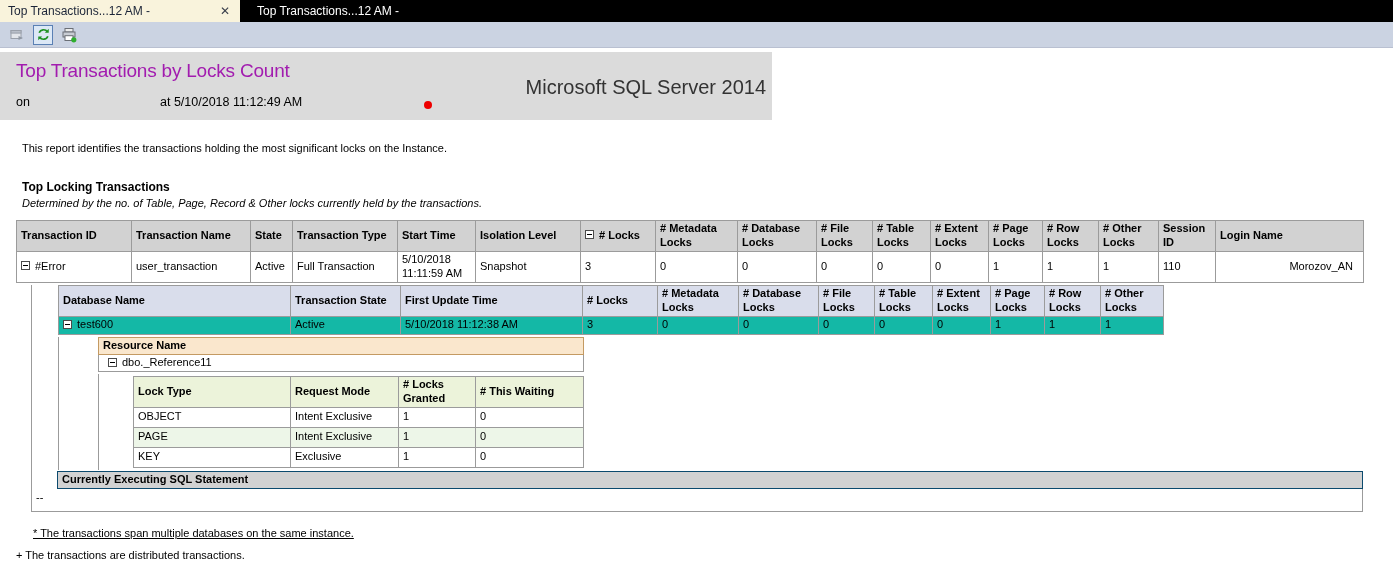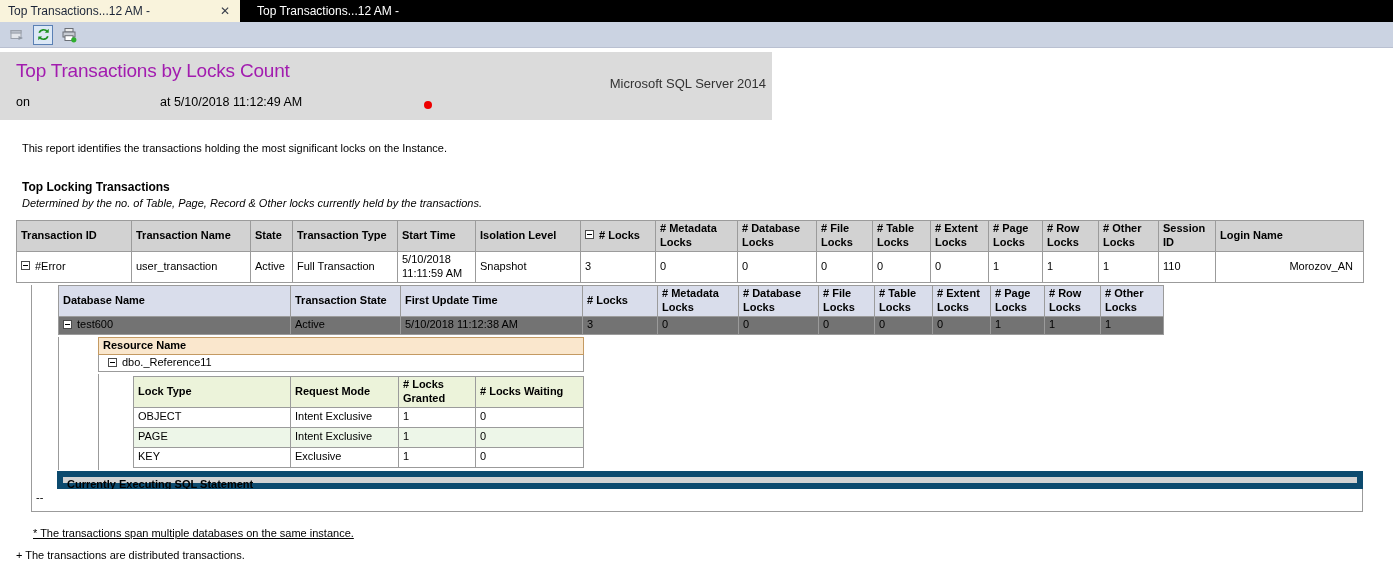--- a/index.html
+++ b/index.html
@@ -26,40 +26,40 @@
     border-bottom:1px solid #B9C0D1; display:flex; align-items:center; padding:0 0 0 7px; gap:6px;
   }
   .tbtn { width:20px; height:20px; display:flex; align-items:center; justify-content:center; border:1px solid transparent; }
   .tbtn.selected { border:1px solid #5A80B4; background:#DCE8F6; }
   
   .band { position:absolute; left:0; top:52px; width:772px; height:68px; background:#DBDBDB; }
   .band-title { position:absolute; left:16px; top:8px; font-size:19px; letter-spacing:-0.2px; color:#a21caf; white-space:nowrap; }
   .band-on { position:absolute; left:16px; top:43px; font-size:12.5px; }
   .band-at { position:absolute; left:160px; top:43px; font-size:12.5px; }
   .red-dot { position:absolute; left:424px; top:49px; width:8px; height:8px; border-radius:50%; background:#EE0000; }
-  .band-product { position:absolute; right:6px; top:24px; font-size:13px; color:#333; white-space:nowrap; }
+  .band-product { position:absolute; right:6px; top:24px; font-size:20px; color:#333; white-space:nowrap; }
   
   .desc { position:absolute; left:22px; top:142px; font-size:11px; }
   .sect-title { position:absolute; left:22px; top:180px; font-size:12px; font-weight:bold; }
   .sect-sub { position:absolute; left:22px; top:197px; font-size:11px;font-style:italic; }
   .footnote1 { position:absolute; left:33px; top:527px; font-size:11px;text-decoration:underline; }
   .footnote2 { position:absolute; left:16px; top:549px; font-size:11px; }
   
   table.grid { border-collapse:collapse; table-layout:fixed; position:absolute; }
   table.grid th, table.grid td {
     border:1px solid #9B9B9B; padding:1px 4px; font-size:11px; text-align:left;
     vertical-align:middle; overflow:hidden; line-height:1.25;
   }
   table.grid th { font-weight:bold; }
   #t1 { left:16px; top:220px; width:1347px; }
   #t1 th { background:#D2D2D2; height:30px; }
   #t1 td { height:31px; background:#fff; }
   #t2 { left:58px; top:285px; width:1105px; }
   #t2 th { background:#D9DDEB; height:30px; }
-  #t2 td { height:18px; background:#737373; }
+  #t2 td { height:18px; background:#14b8a6; }
   #t3 { left:98px; top:337px; width:485px; }
   #t3 th { background:#FAE7CD; border-color:#C49A62; height:17px; }
   #t3 td { height:16px; background:#fff; border-color:#9B9B9B; padding-left:9px; }
   #t4 { left:133px; top:376px; width:450px; }
   #t4 th { background:#ECF3DA; height:26px; }
   #t4 td { height:20px; background:#fff; }
   #t4 tr.alt td { background:#EDF6E8; }
   .tr-right { text-align:right !important; padding-right:10px !important; }
   
   .minus {
@@ -68,21 +68,21 @@
   }
   .minus::before { content:""; position:absolute; left:1px; top:3px; width:5px; height:1px; background:#000; }
   
   .rail { position:absolute; width:1px; background:#9B9B9B; }
   #rail1 { left:31px; top:285px; height:227px; }
   #rail2 { left:58px; top:337px; height:133px; }
   #rail3 { left:98px; top:374px; height:96px; }
   
   .sql-header {
     position:absolute; left:57px; top:471px; width:1306px; height:18px; background:#D2D2D2;
-    border:6px solid #0c4a6e; font-weight:bold; font-size:11px; padding:1px 0 0 4px;
+    border:1px solid #0c4a6e; font-weight:bold; font-size:11px; padding:1px 0 0 4px;
   }
   .sql-row {
     position:absolute; left:31px; top:489px; width:1332px; height:23px; background:#fff;
     border-left:1px solid #9B9B9B; border-right:1px solid #9B9B9B; border-bottom:1px solid #9B9B9B;
     font-size:11px; padding:2px 0 0 4px;
   }
 </style>
 </head>
 <body>
 
@@ -264,21 +264,21 @@
       <col style="width:157px">
         <col style="width:108px">
         <col style="width:77px">
         <col style="width:108px">
     </colgroup>
     <tbody>
         <tr>
       <th>Lock Type</th>
       <th>Request Mode</th>
       <th># Locks Granted</th>
-      <th># Locks Waiting</th>
+      <th># This Waiting</th>
     </tr>
     <tr>
       <td>OBJECT</td>
       <td>Intent Exclusive</td>
       <td>1</td>
       <td>0</td>
     </tr>
     <tr class="alt">
       <td>PAGE</td>
       <td>Intent Exclusive</td>

